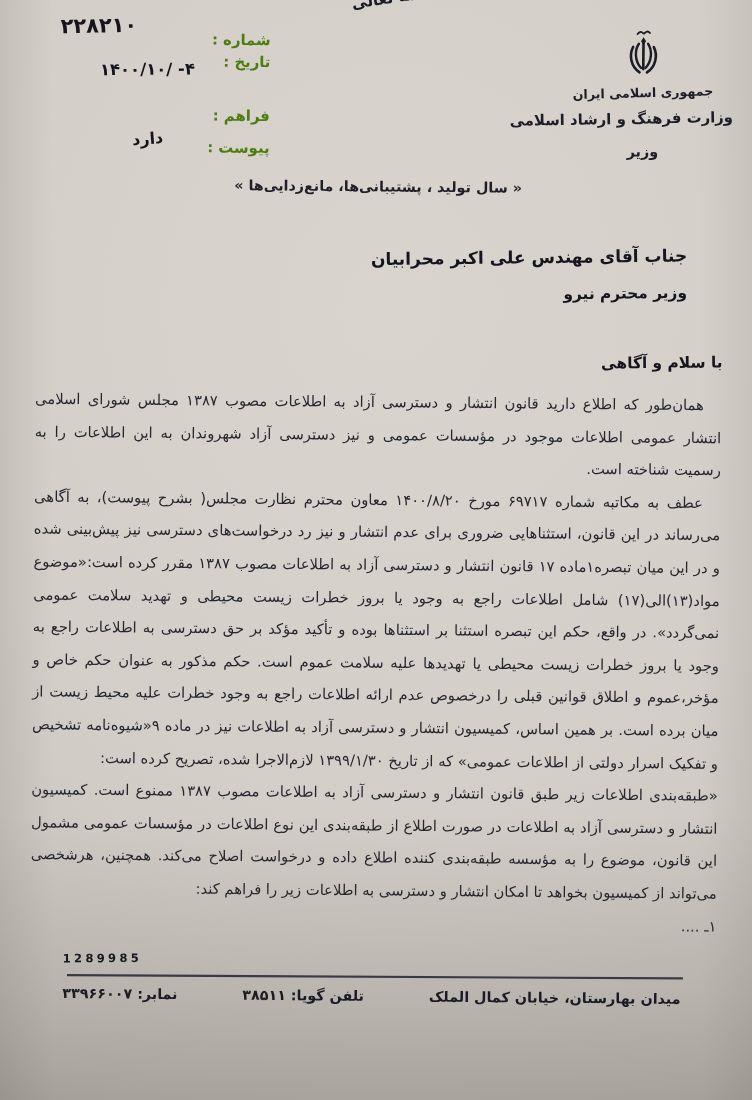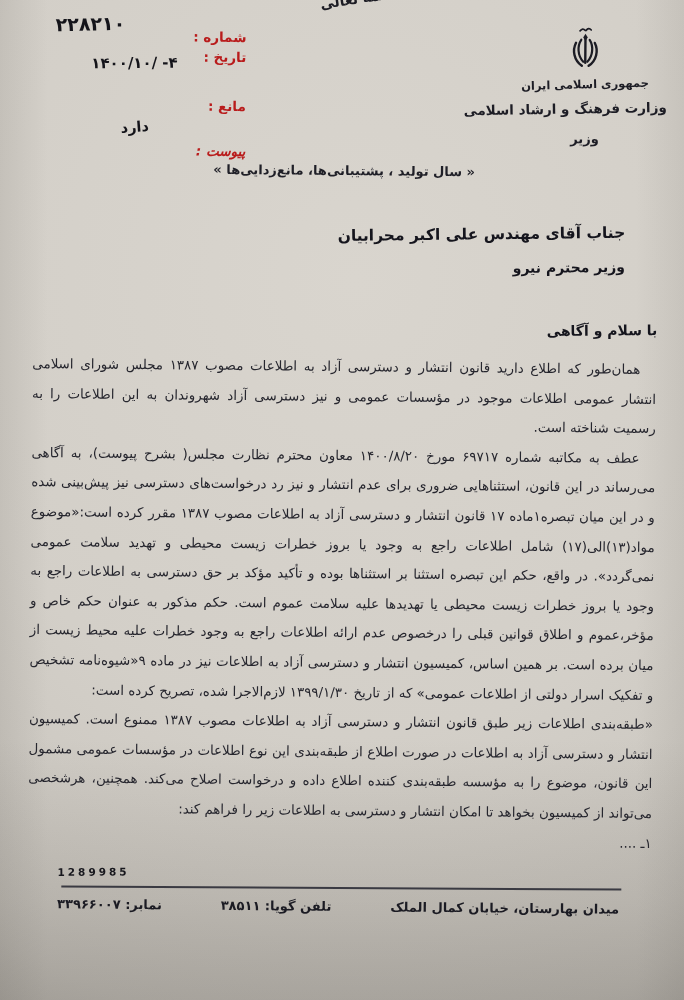--- a/index.html
+++ b/index.html
@@ -20,25 +20,25 @@
 
   
   .bismillah {
     position: absolute; top: -10px; left: 316px;
     font-size: 14px; font-weight: bold; color: #1c1c24;
     transform: rotate(-9deg);
     white-space: nowrap;
   }
 
   
-  .meta-label { position: absolute; right: 441px; font-size: 13.5px; font-weight: bold; color: #b91c1c; white-space: nowrap; }
+  .meta-label { position: absolute; right: 441px; font-size: 13.5px; font-weight: bold; color: #4d7c0f; white-space: nowrap; }
   .lbl-number { top: 30px; }
   .lbl-date   { top: 50px; }
   .lbl-time   { top: 99px; }
-  .lbl-attach { top: 144px; font-style: italic; }
+  .lbl-attach { top: 128px; }
   .hand { color: #14141a; font-weight: bold; white-space: nowrap; }
   .val-number {
     position: absolute; left: 52px; top: 15px;
     font-size: 19px; letter-spacing: 10px; direction: ltr;
     transform: rotate(-1.5deg);
   }
   .val-date {
     position: absolute; left: 56px; top: 56px;
     font-size: 15px; letter-spacing: 1.5px; direction: ltr;
     transform: rotate(-1deg);
@@ -108,21 +108,21 @@
 
   <div class="bismillah">بسمه تعالی</div>
 
   <div>
     <span class="meta-label lbl-number">شماره :</span>
     <span class="hand val-number">۲۲۸۲۱۰</span>
 
     <span class="meta-label lbl-date">تاریخ :</span>
     <span class="hand val-date">۱۴۰۰/۱۰/ -۴</span>
 
-    <span class="meta-label lbl-time">مانع :</span>
+    <span class="meta-label lbl-time">فراهم :</span>
 
     <span class="meta-label lbl-attach">پیوست :</span>
     <span class="hand val-attach">دارد</span>
   </div>
 
   <div class="letterhead">
     <span>
       <svg class="emblem" width="36" height="46" viewBox="0 0 36 46" fill="none" stroke="#1c1c24" stroke-linecap="round">
 
         <path d="M12.5 4.6 q2.6 -3.4 5.2 -0.6 M18.5 4.2 q2.6 -3.4 5.2 -0.6" stroke-width="1.7"></path>

